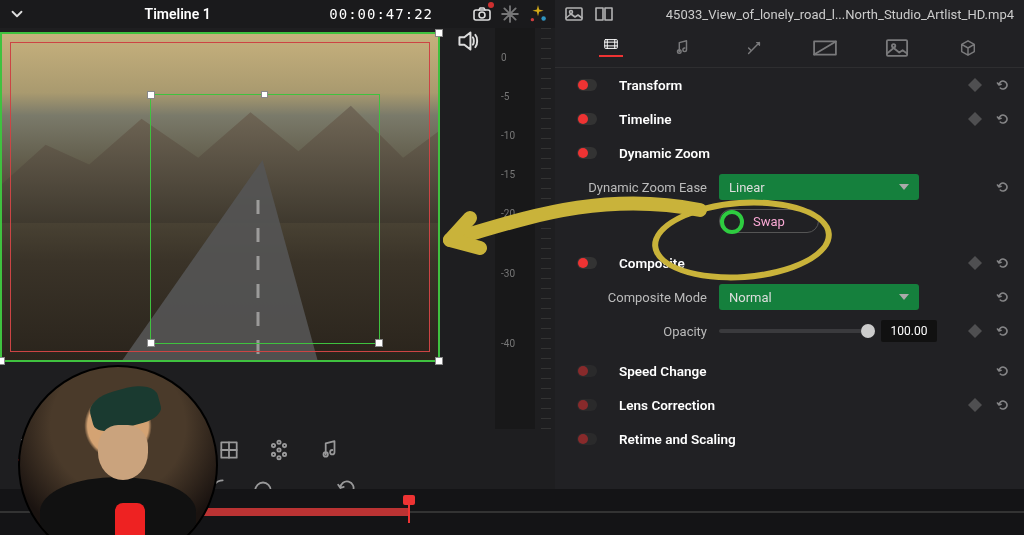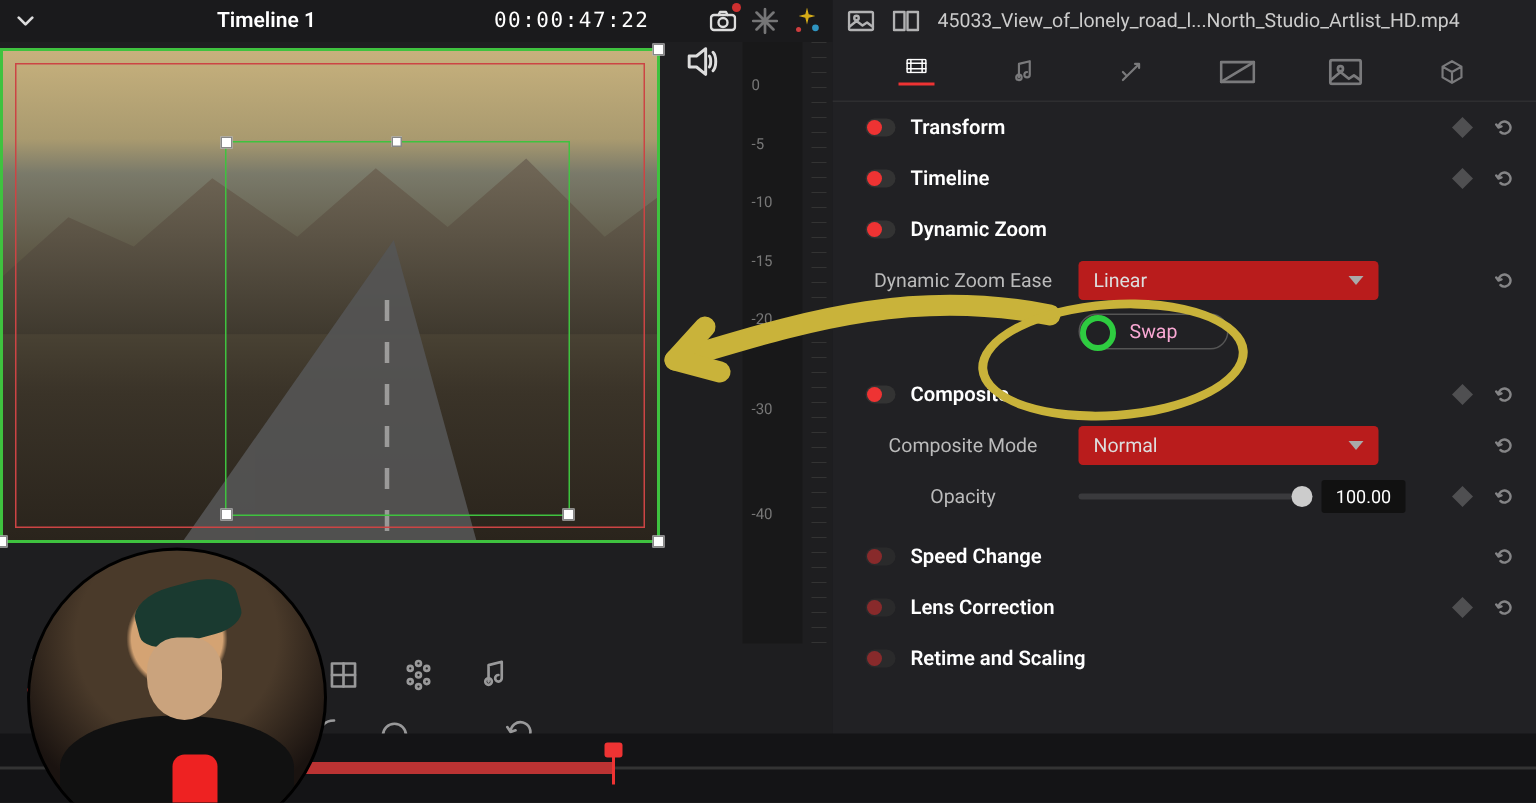--- a/index.html
+++ b/index.html
@@ -27,34 +27,34 @@
   .mid-handle { width:7px; height:7px; }
   .ruler-strip { width:40px; background:#181819; position:relative; font-size:10px; color:#777; }
   .ruler-strip div { position:absolute; left:6px; }
   .vruler { width:10px; background:repeating-linear-gradient(#333 0 1px, transparent 1px 10px); margin-left:6px;}
   .tool-row { display:flex; gap:28px; padding:10px 18px; align-items:center; }
   .tool-row.secondary { gap:26px; padding:6px 60px; }
   .tool-row .icon { width:22px; height:22px; opacity:.55; }
   .tool-row .icon.active-underline { border-bottom:2px solid #e33; padding-bottom:4px; opacity:1;}
   .transport-row { display:flex; align-items:center; gap:14px; padding:6px 0 6px 200px; }
   .right-top { height:28px; display:flex; align-items:center; gap:12px; padding:0 10px; font-size:13px; color:#ccc; }
-  .file-name { white-space:nowrap; overflow:hidden; text-overflow:ellipsis; flex:1; }
+  .file-name { white-space:nowrap; overflow:hidden; text-overflow:ellipsis; flex:1;text-align:right; }
   .tabs-row { height:40px; display:flex; align-items:center; justify-content:space-around; border-bottom:1px solid #2e2e30; padding: 0 20px;}
   .tabs-row .icon { width:24px; height:18px; opacity:.4;}
   .tabs-row .icon.active { opacity:1; border-bottom:2px solid #e33; padding-bottom:6px;}
   .inspector { flex:1; overflow:auto; padding:0 14px 0 22px; }
-  .section-head { display:flex; align-items:center; height:34px; font-size:13.5px; font-weight:600; gap:10px; }
+  .section-head { display:flex; align-items:center; height:34px; font-size:13.5px; font-weight:600; gap:22px; }
   .section-head .toggle-dot { width:20px; height:12px; border-radius:6px; background:#333; position:relative;}
   .section-head .toggle-dot::after{content:"";position:absolute;left:1px;top:1px;width:10px;height:10px;border-radius:50%;background:#e33;}
   .section-head .spacer { flex:1; }
   .kf-icons { display:flex; gap:14px; }
   .kf-icons .icon { width:14px; height:14px; opacity:.45;}
   .param-row { display:flex; align-items:center; height:34px; font-size:13px; gap:12px; }
-  .param-row .label { width:130px; text-align:center; color:#bbb;}
-  .select { flex:0 0 200px; height:26px; background:#b91c1c; border-radius:3px; display:flex; align-items:center; padding:0 10px; color:#ddd; font-size:13px; justify-content:space-between;}
+  .param-row .label { width:130px; text-align:right; color:#bbb;}
+  .select { flex:0 0 200px; height:26px; background:#15803d; border-radius:3px; display:flex; align-items:center; padding:0 10px; color:#ddd; font-size:13px; justify-content:space-between;}
   .chevron{width:0;height:0;border-left:5px solid transparent;border-right:5px solid transparent;border-top:6px solid #aaa;}
   .swap-btn { width:100px; height:24px; border:1px solid #555; border-radius:12px; display:flex; align-items:center; justify-content:center; font-size:13px; color:#f9a8d4;}
   .slider-track{flex:0 0 150px;height:4px;background:#3a3a3d;border-radius:2px;position:relative;}
   .slider-knob{position:absolute;right:-6px;top:-5px;width:14px;height:14px;border-radius:50%;background:#ccc;}
   .value-box{width:56px;height:22px;background:#111;border-radius:2px;font-size:12px;display:flex;align-items:center;justify-content:center;}
   .highlight-ring { position:absolute; border:6px solid #c9b33a; border-radius:50%; width:180px; height:80px; top:200px; left:652px; transform:rotate(-4deg); pointer-events:none; z-index:50;}
   .green-ring{ position:absolute; width:24px;height:24px;border:4px solid #2ecc40;border-radius:50%; top:210px; left:720px; z-index:51;}
   .arrow-svg{position:absolute;top:180px;left:400px;width:320px;height:100px;z-index:49;pointer-events:none;}
   .webcam{position:absolute;left:18px;bottom:-30px;width:200px;height:200px;border-radius:50%;background:radial-gradient(circle at 50% 30%, #d4a373 0 18%, #4a3a2a 20% 40%, #1a1310 70%);z-index:60;border:2px solid #000;overflow:hidden;}
   .webcam::before{content:"";position:absolute;top:22px;left:70px;width:70px;height:38px;background:#1a3a30;border-radius:40% 40% 30% 30%;transform:rotate(-15deg);} 

